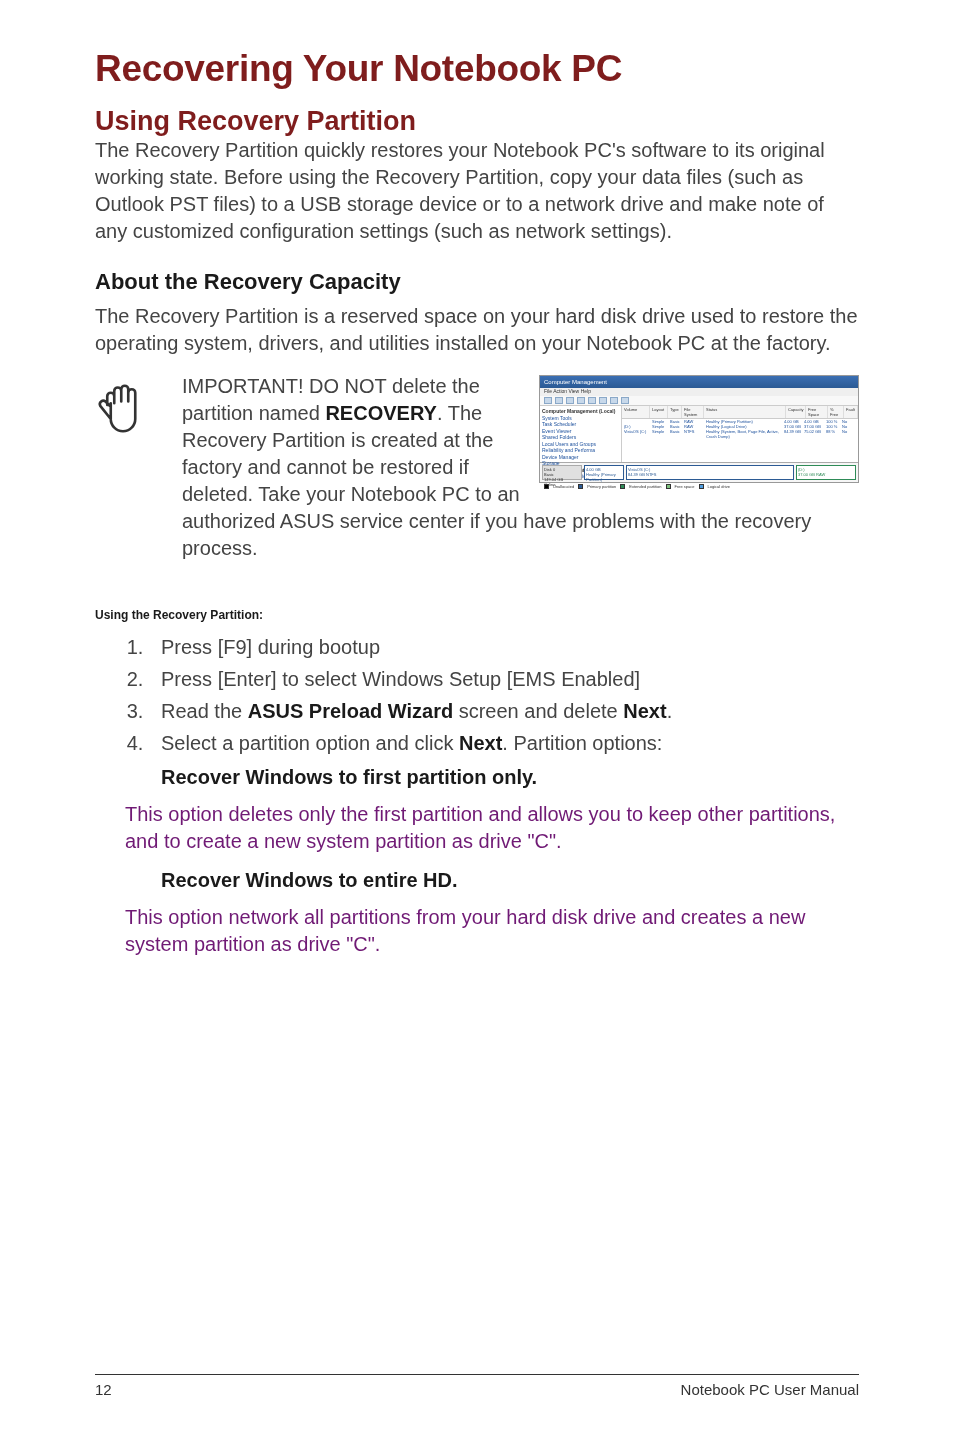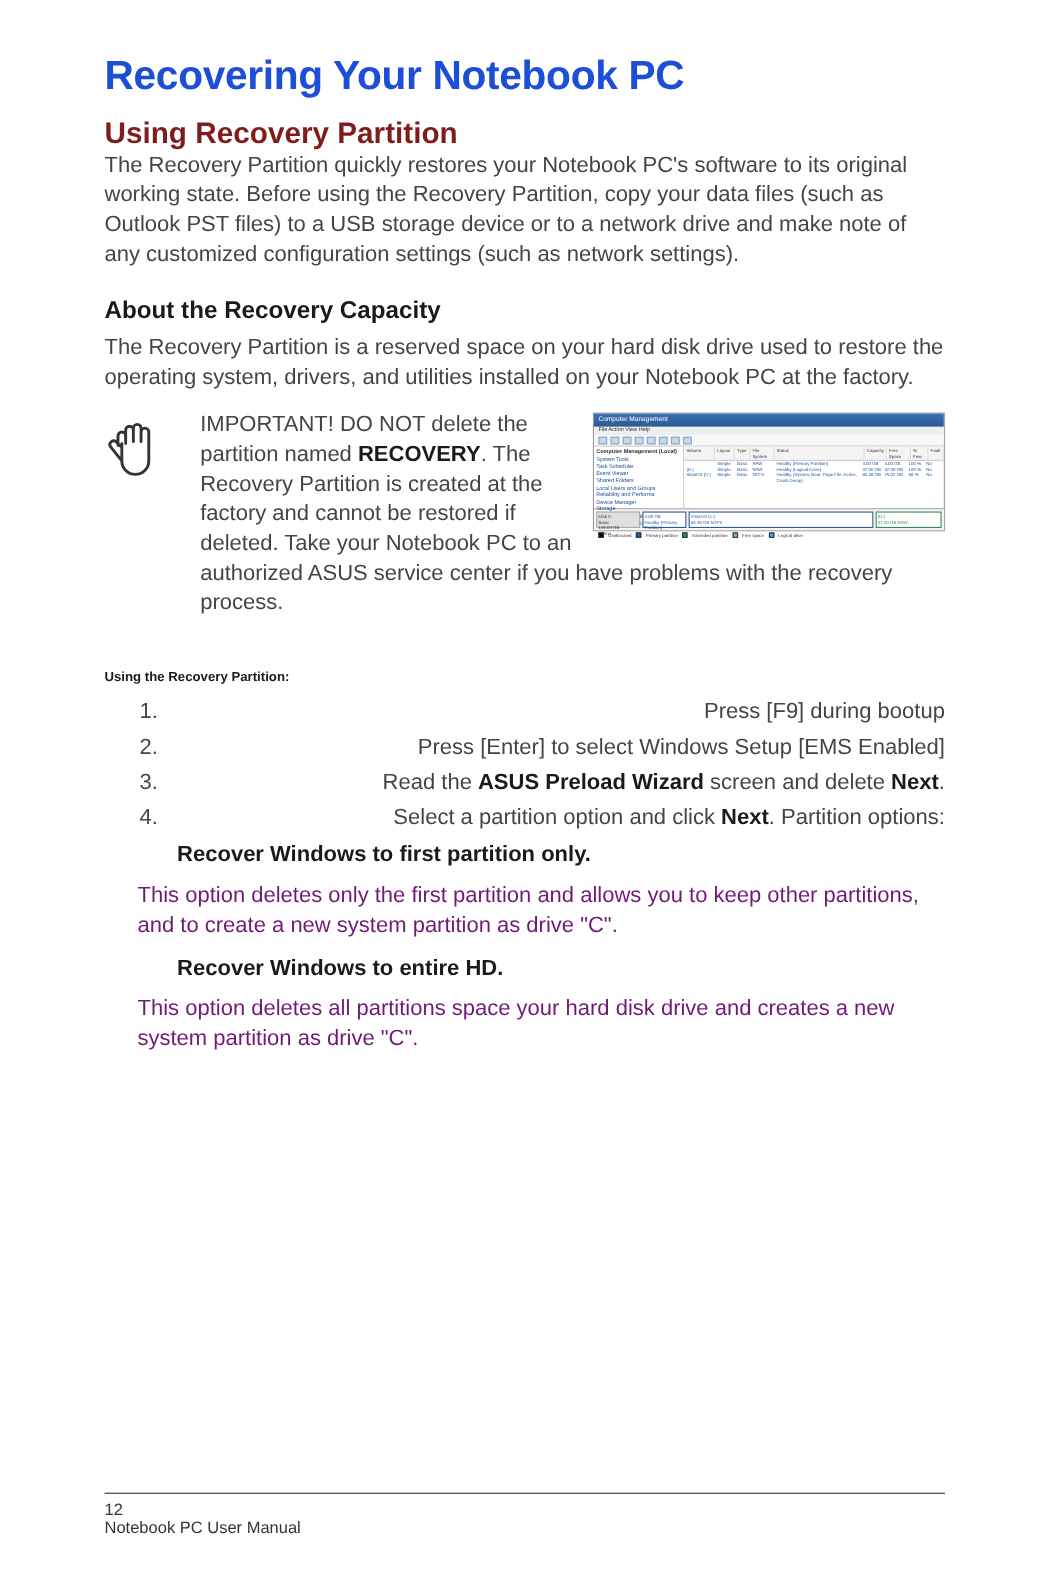--- a/index.html
+++ b/index.html
@@ -15,21 +15,21 @@
       width: 954px;
       margin: 0 auto;
       padding: 48px 95px 40px 95px;
       position: relative;
       min-height: 1438px;
     }
     
     h1 {
       font-size: 37px;
       font-weight: 800;
-      color: #1d4ed8;
+      color: #7f1d1d;
       margin-bottom: 16px;
       letter-spacing: -0.3px;
     }
     
     h2 {
       font-size: 27px;
       font-weight: 700;
       color: #7f1d1d;
       margin-bottom: 0;
     }
@@ -216,21 +216,20 @@
       width: 5px;
       height: 5px;
       border: 1px solid #333;
       display: inline-block;
     }
     
     ol.steps {
       list-style: decimal;
       margin-left: 54px;
       margin-top: 6px;
-      text-align: right;
     }
     
     ol.steps > li {
       font-size: 20px;
       line-height: 1.5;
       color: #444;
       padding-left: 12px;
       margin-bottom: 2px;
     }
     
@@ -260,21 +259,20 @@
       position: absolute;
       bottom: 40px;
       left: 95px;
       right: 95px;
       border-top: 1px solid #333;
       padding-top: 6px;
       display: flex;
       justify-content: space-between;
       font-size: 15px;
       color: #333;
-      flex-direction: column;
     }
     
     .clearfix::after {
       content: "";
       display: table;
       clear: both;
     }
   </style>
 </head>
 <body>
@@ -423,18 +421,18 @@
   </li>
   <li>
     <span>Select a partition option and click </span><span class="strong">Next</span><span>. Partition options:</span>
   </li>
 </ol>
 
 <p class="option-head">Recover Windows to first partition only.</p>
 <p class="option-body">This option deletes only the first partition and allows you to keep other partitions, and to create a new system partition as drive "C".</p>
 
 <p class="option-head">Recover Windows to entire HD.</p>
-<p class="option-body">This option deletes all partitions space your hard disk drive and creates a new system partition as drive "C".</p>
+<p class="option-body">This option network all partitions from your hard disk drive and creates a new system partition as drive "C".</p>
 
 <div class="footer">
   <span>12</span>
   <span>Notebook PC User Manual</span>
 </div>
 
 </body></html>

